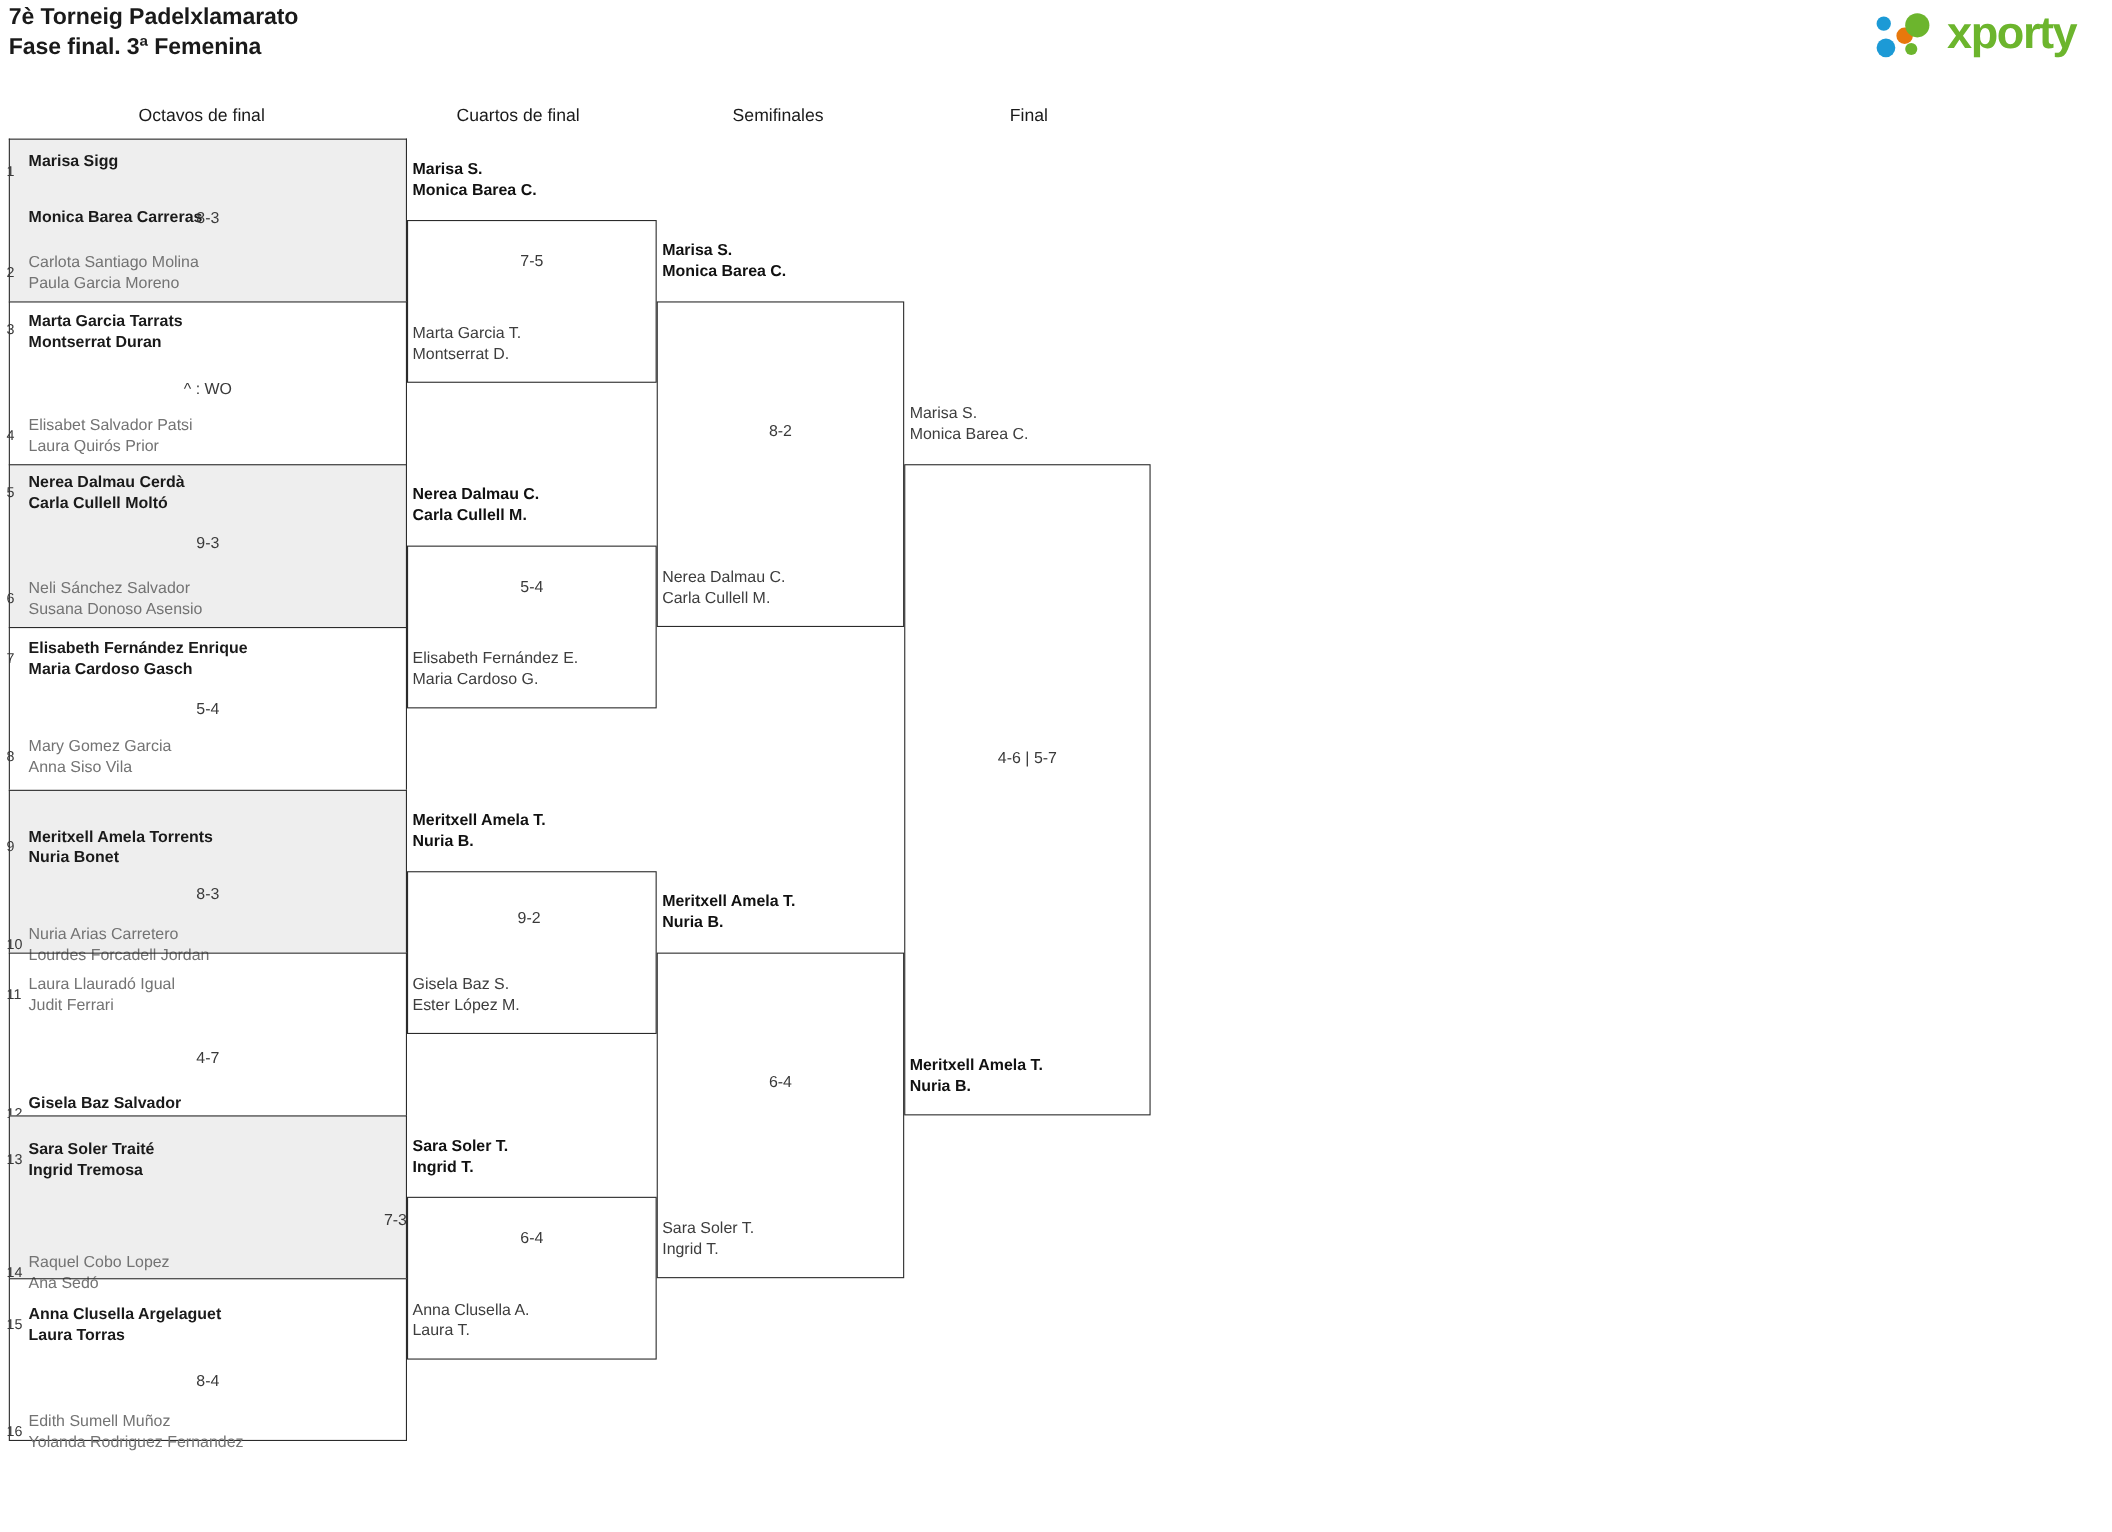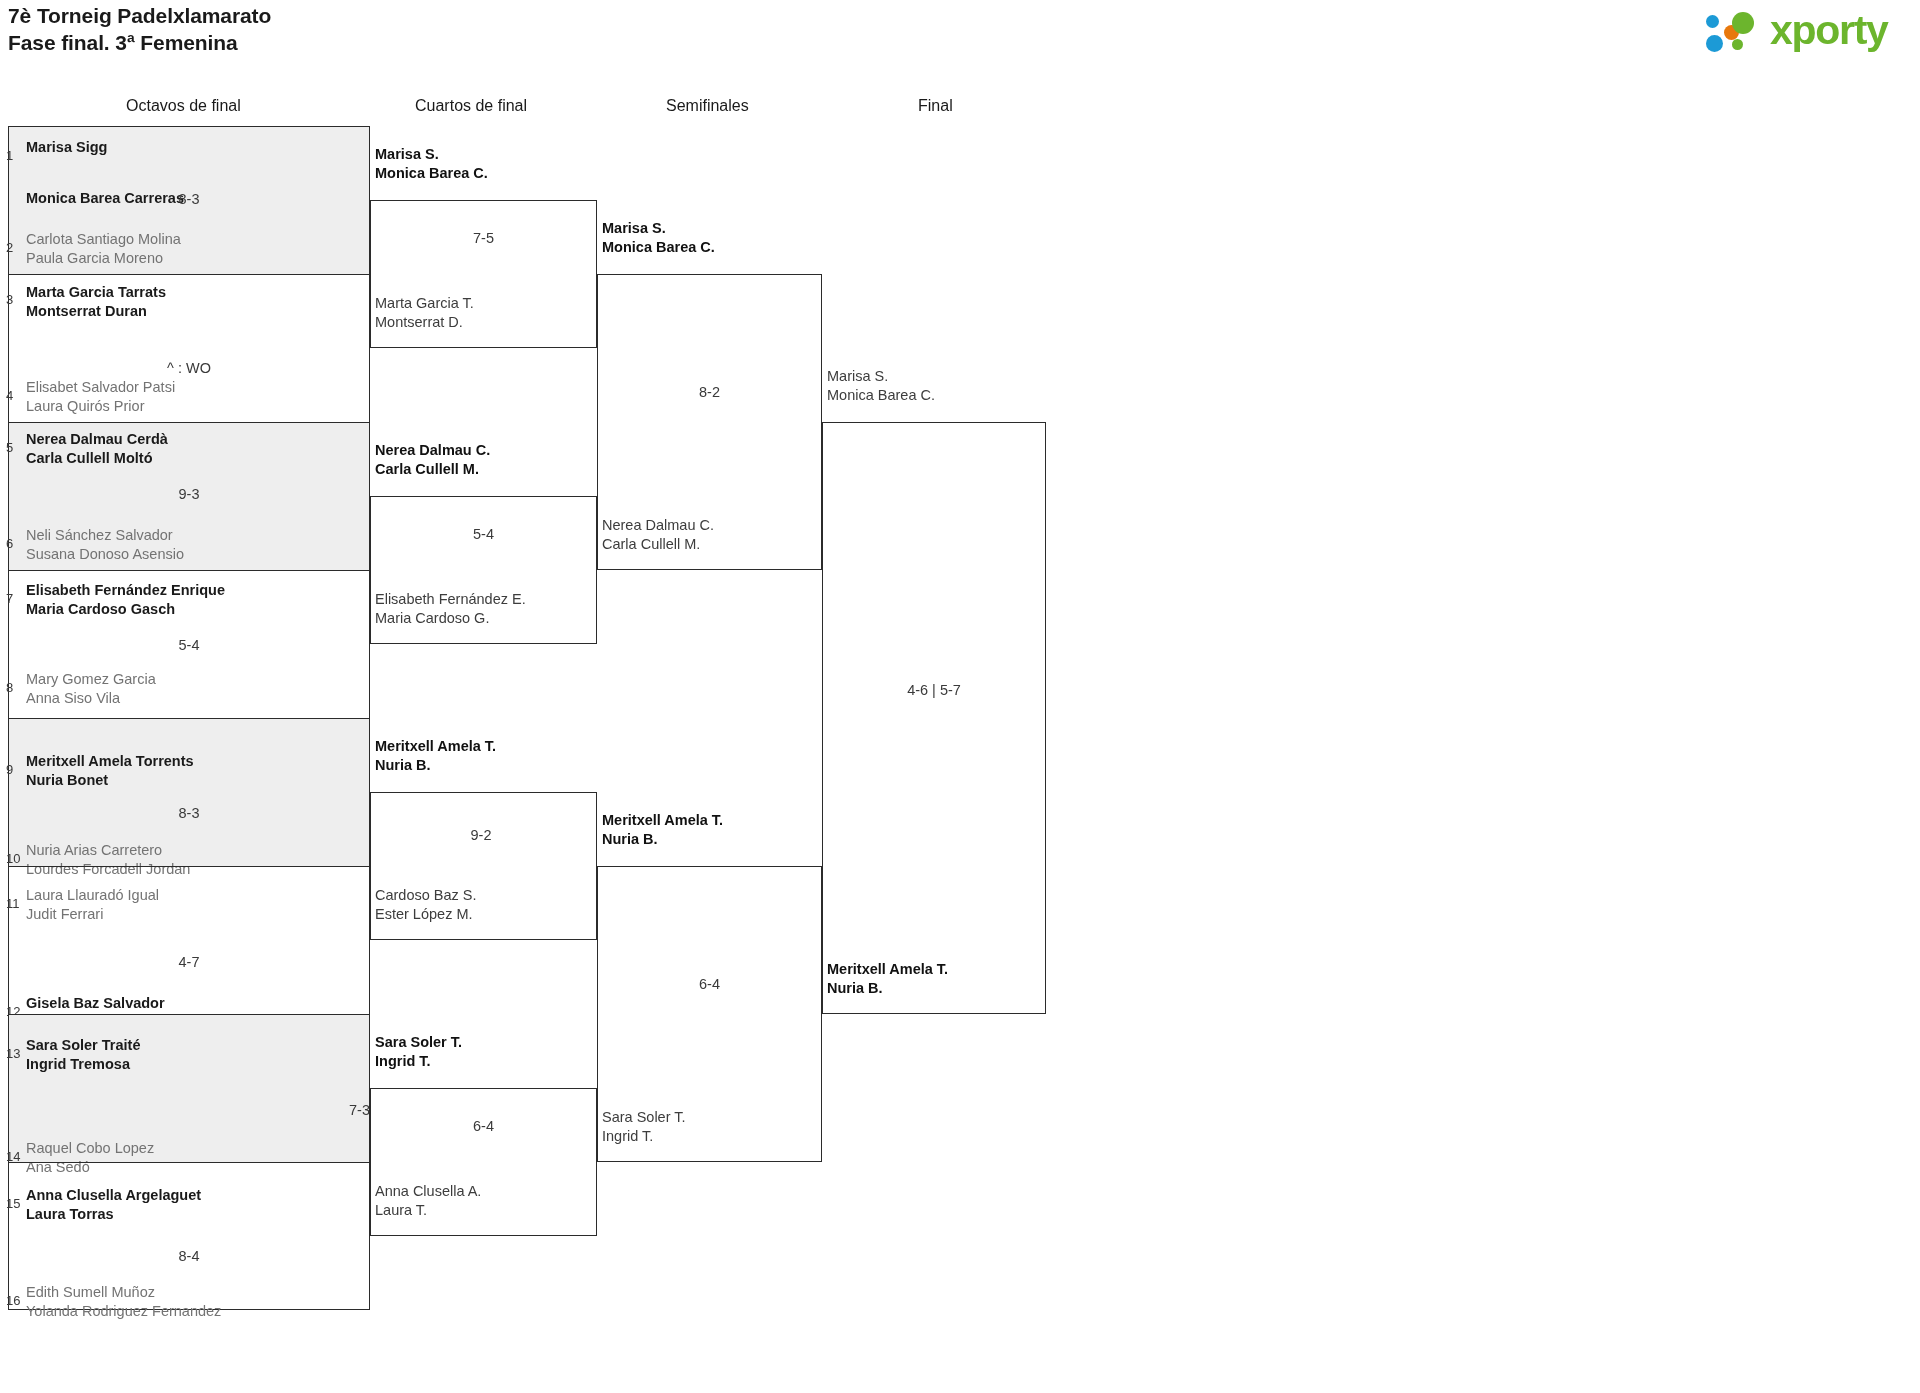--- a/index.html
+++ b/index.html
@@ -83,21 +83,21 @@
   <div class="team win" style="top:157px;margin-top:32px;">Monica Barea Carreras</div>
   <div class="r1-score" style="top:190px;">8-3</div>
   <div class="seed" style="top:240px;">2</div>
   <div class="team" style="top:230px;">Carlota Santiago Molina</div>
   <div class="team" style="top:249px;">Paula Garcia Moreno</div>
 
   <div class="r1-block topline" style="top:274px; height:148px;"></div>
   <div class="seed" style="top:292px;">3</div>
   <div class="team win" style="top:283px;">Marta Garcia Tarrats</div>
   <div class="team win" style="top:302px;">Montserrat Duran</div>
-  <div class="r1-score" style="top:359px;text-align:center;">^ : WO</div>
+  <div class="r1-score" style="top:345px;text-align:center;">^ : WO</div>
   <div class="seed" style="top:388px;">4</div>
   <div class="team" style="top:378px;">Elisabet Salvador Patsi</div>
   <div class="team" style="top:397px;">Laura Quirós Prior</div>
 
   <div class="r1-block shade topline" style="top:422px; height:148px;"></div>
   <div class="seed" style="top:440px;">5</div>
   <div class="team win" style="top:430px;">Nerea Dalmau Cerdà</div>
   <div class="team win" style="top:449px;">Carla Cullell Moltó</div>
   <div class="r1-score" style="top:485px;">9-3</div>
   <div class="seed" style="top:536px;">6</div>
@@ -155,21 +155,21 @@
   <div class="pair" style="left:375px; top:294px;"><span>Marta Garcia T.</span><span class="l2">Montserrat D.</span></div>
 
   <div class="mbox" style="left:370px; top:496px; width:227px; height:148px;"></div>
   <div class="pair win" style="left:375px; top:441px;"><span>Nerea Dalmau C.</span><span class="l2">Carla Cullell M.</span></div>
   <div class="mscore" style="left:370px; top:525px; width:227px;">5-4</div>
   <div class="pair" style="left:375px; top:590px;"><span>Elisabeth Fernández E.</span><span class="l2">Maria Cardoso G.</span></div>
 
   <div class="mbox" style="left:370px; top:792px; width:227px; height:148px;"></div>
   <div class="pair win" style="left:375px; top:737px;"><span>Meritxell Amela T.</span><span class="l2">Nuria B.</span></div>
   <div class="mscore" style="left:370px; top:826px; width:222px;">9-2</div>
-  <div class="pair" style="left:375px; top:886px;"><span>Cardoso Baz S.</span><span class="l2">Ester López M.</span></div>
+  <div class="pair" style="left:375px; top:886px;"><span>Gisela Baz S.</span><span class="l2">Ester López M.</span></div>
 
   <div class="mbox" style="left:370px; top:1088px; width:227px; height:148px;"></div>
   <div class="pair win" style="left:375px; top:1033px;"><span>Sara Soler T.</span><span class="l2">Ingrid T.</span></div>
   <div class="mscore" style="left:370px; top:1117px; width:227px;">6-4</div>
   <div class="pair" style="left:375px; top:1182px;"><span>Anna Clusella A.</span><span class="l2">Laura T.</span></div>
 
   <div class="mbox" style="left:597px; top:274px; width:225px; height:296px;"></div>
   <div class="pair win" style="left:602px; top:219px;"><span>Marisa S.</span><span class="l2">Monica Barea C.</span></div>
   <div class="mscore" style="left:597px; top:383px; width:225px;">8-2</div>
   <div class="pair" style="left:602px; top:516px;"><span>Nerea Dalmau C.</span><span class="l2">Carla Cullell M.</span></div>

